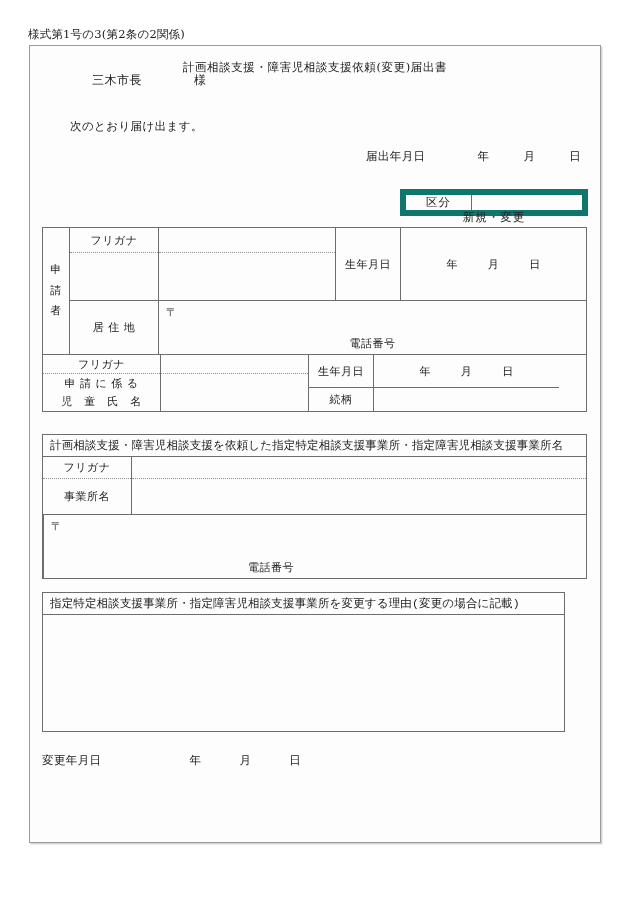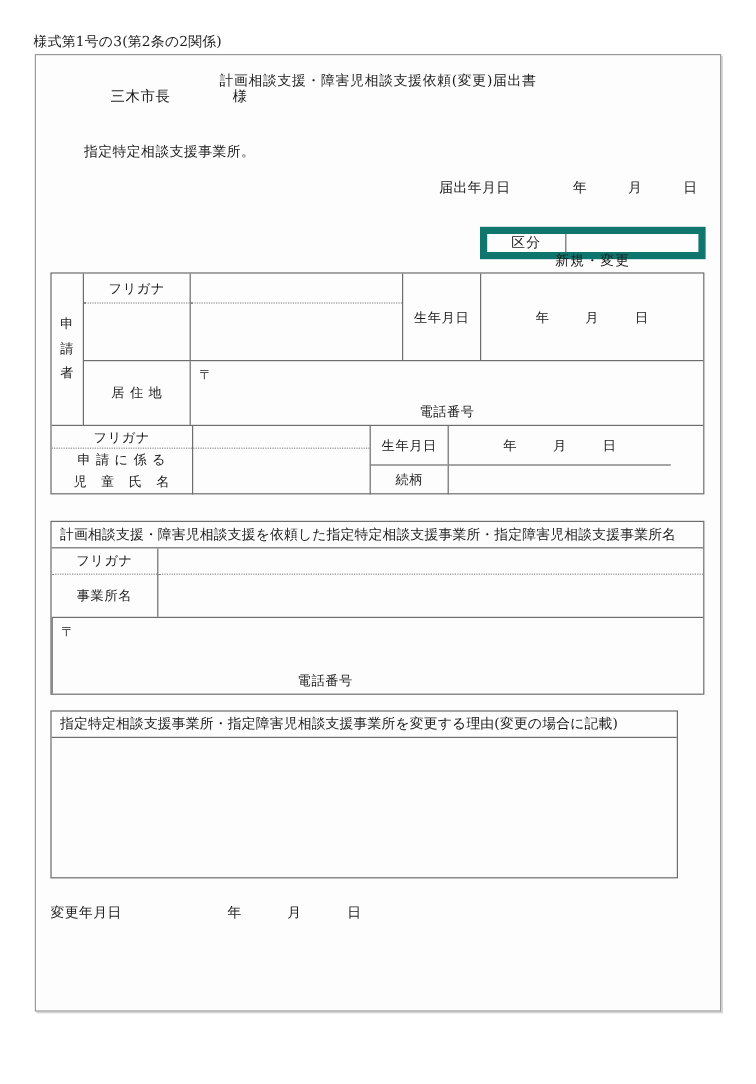--- a/index.html
+++ b/index.html
@@ -139,20 +139,21 @@
   }
 
   
   .sec-head {
     height: 22px;
     display: flex; align-items: center;
     padding-left: 7px;
     font-size: 11.5px;
     letter-spacing: 0.15px;
     white-space: nowrap;
+    font-family: Liberation Mono, monospace;
   }
 
   .label-2line {
     display: flex; flex-direction: column;
     align-items: center; justify-content: center;
     line-height: 1.55;
     font-size: 11px;
     letter-spacing: 0.5px;
     height: 100%;
   }
@@ -175,21 +176,21 @@
 <div class="form-no">様式第1号の3(第2条の2関係)</div>
 
 <div class="page-frame">
 
   <div class="doc-title">計画相談支援・障害児相談支援依頼(変更)届出書</div>
 
   <div class="addressee">
     <span>三木市長</span><span class="sama">様</span>
   </div>
 
-  <div class="statement">指定特定相談支援事業所。</div>
+  <div class="statement">次のとおり届け出ます。</div>
 
   <div class="submit-date">
     <span>届出年月日</span><span class="y">年</span><span class="m">月</span><span class="d">日</span>
   </div>
 
   <div class="kubun">
     <div class="kubun-label">区分</div>
     <div class="kubun-value">新規・変更</div>
   </div>
 

